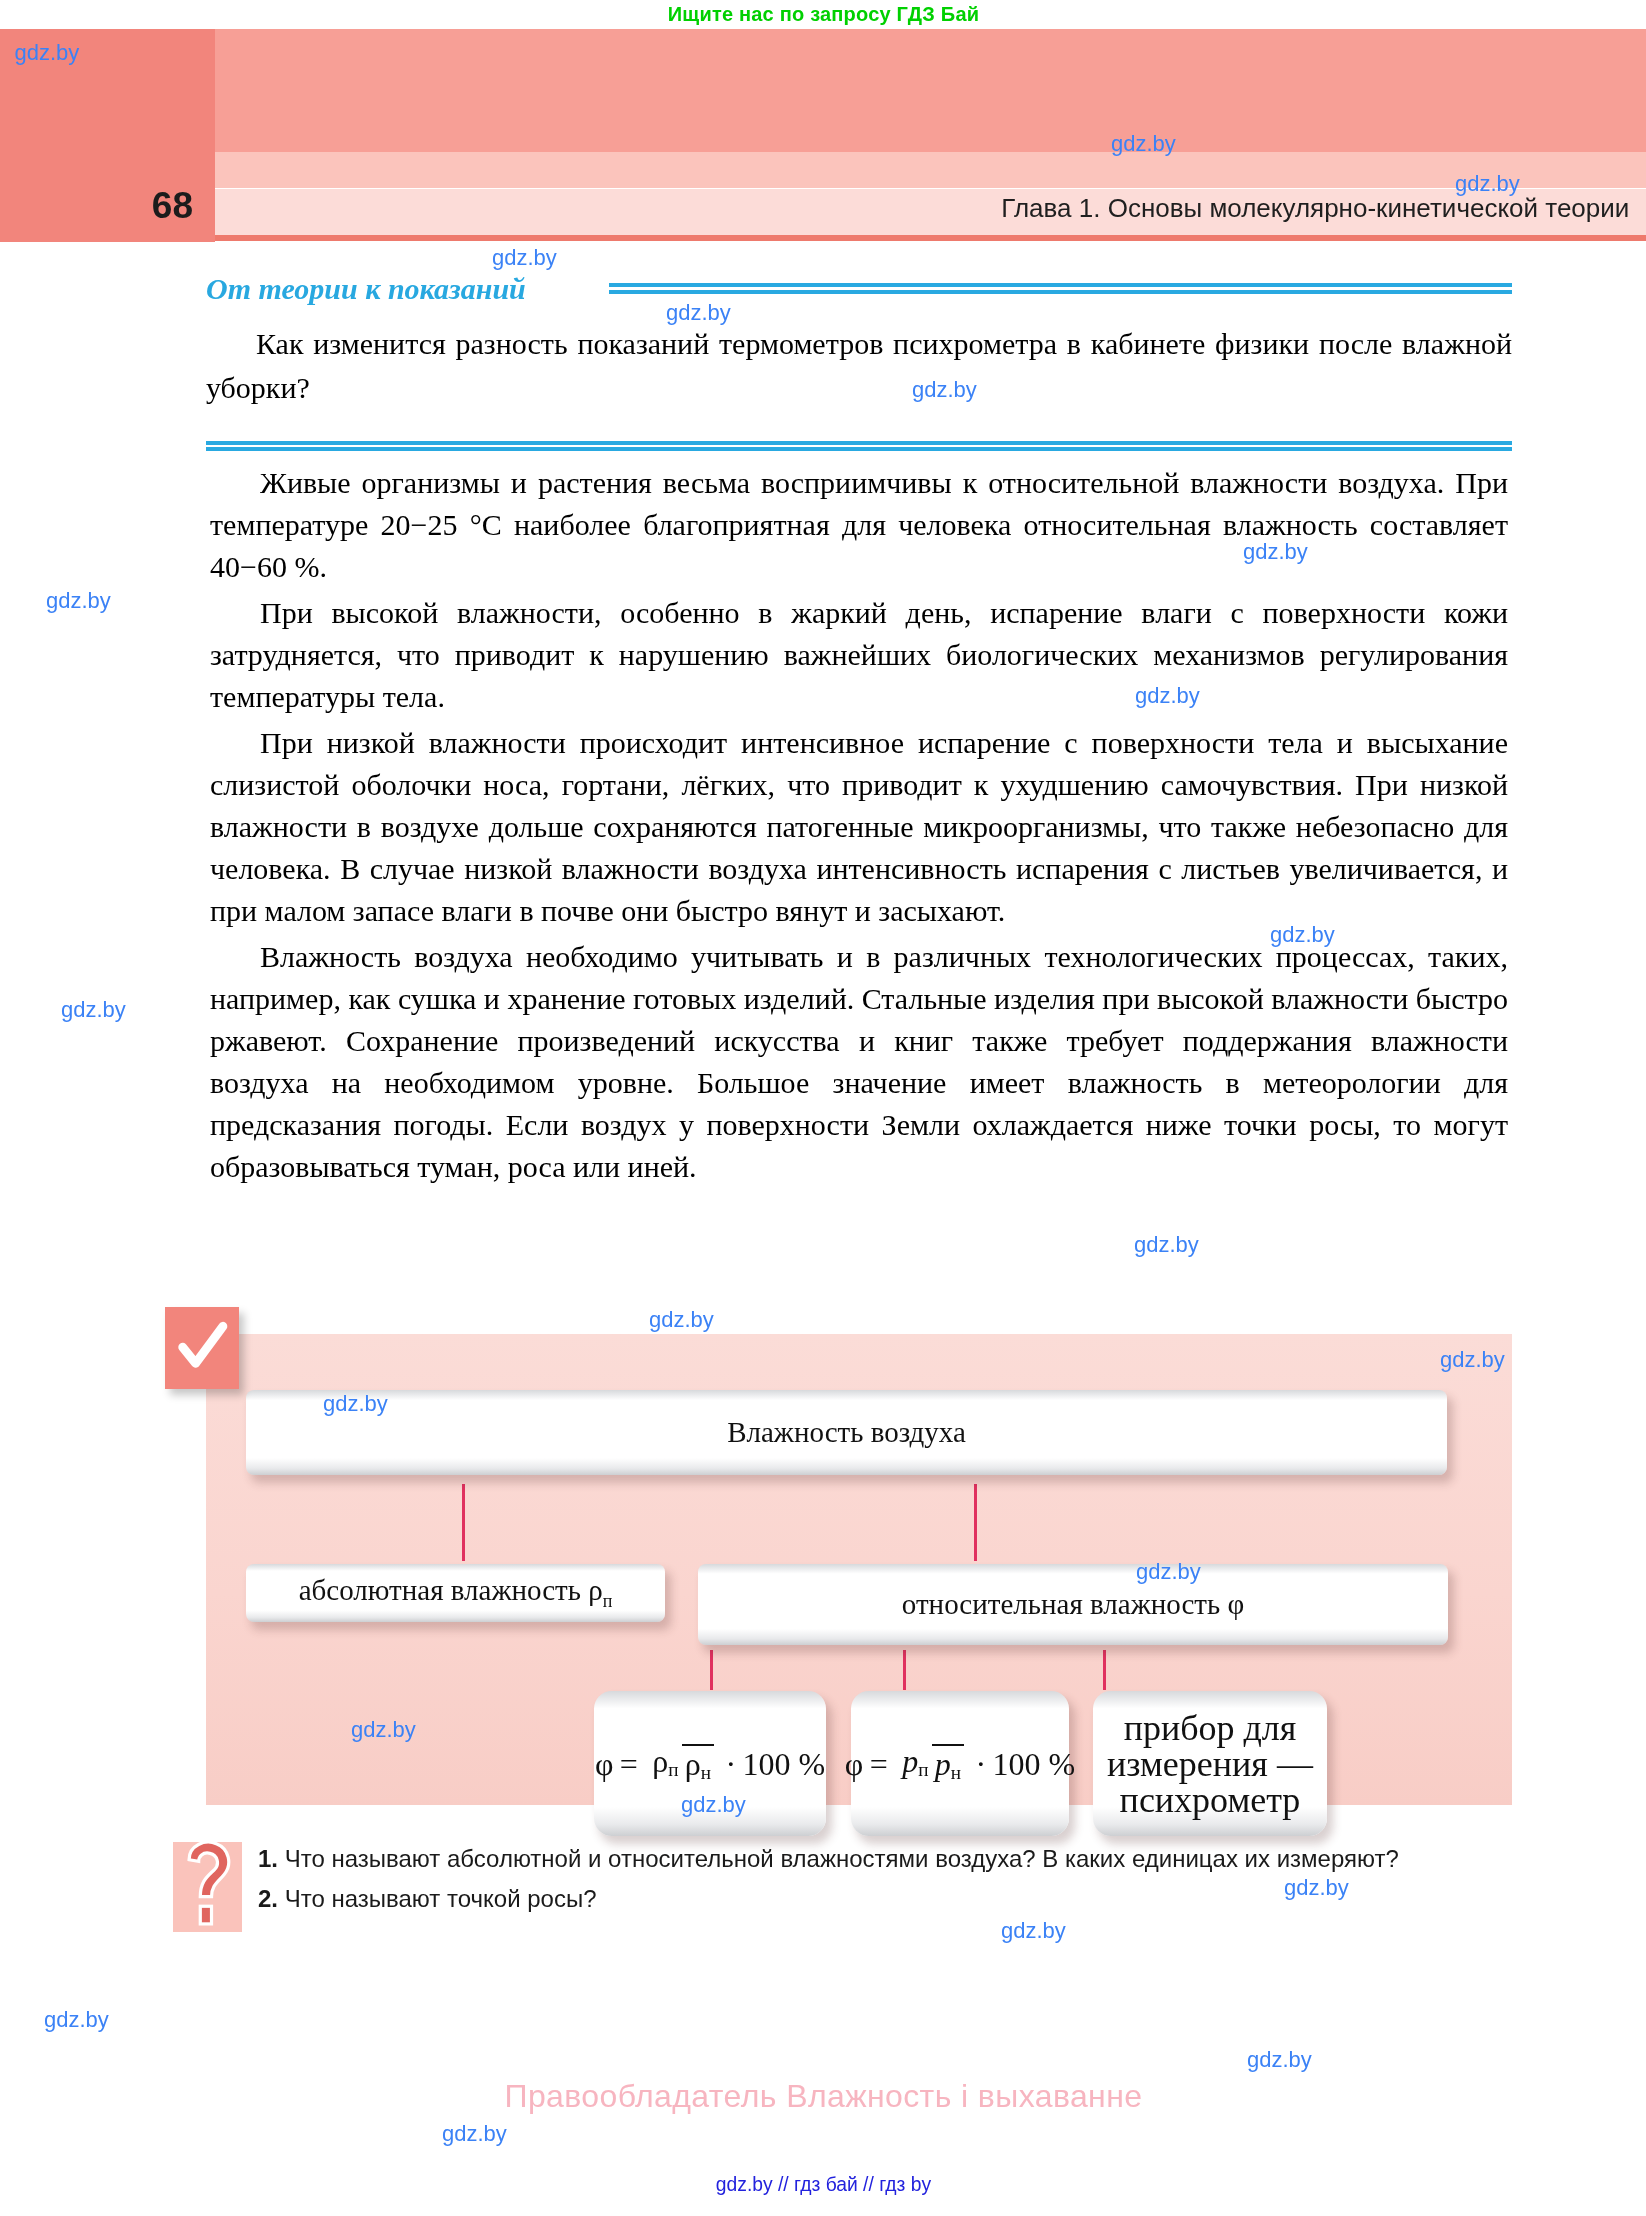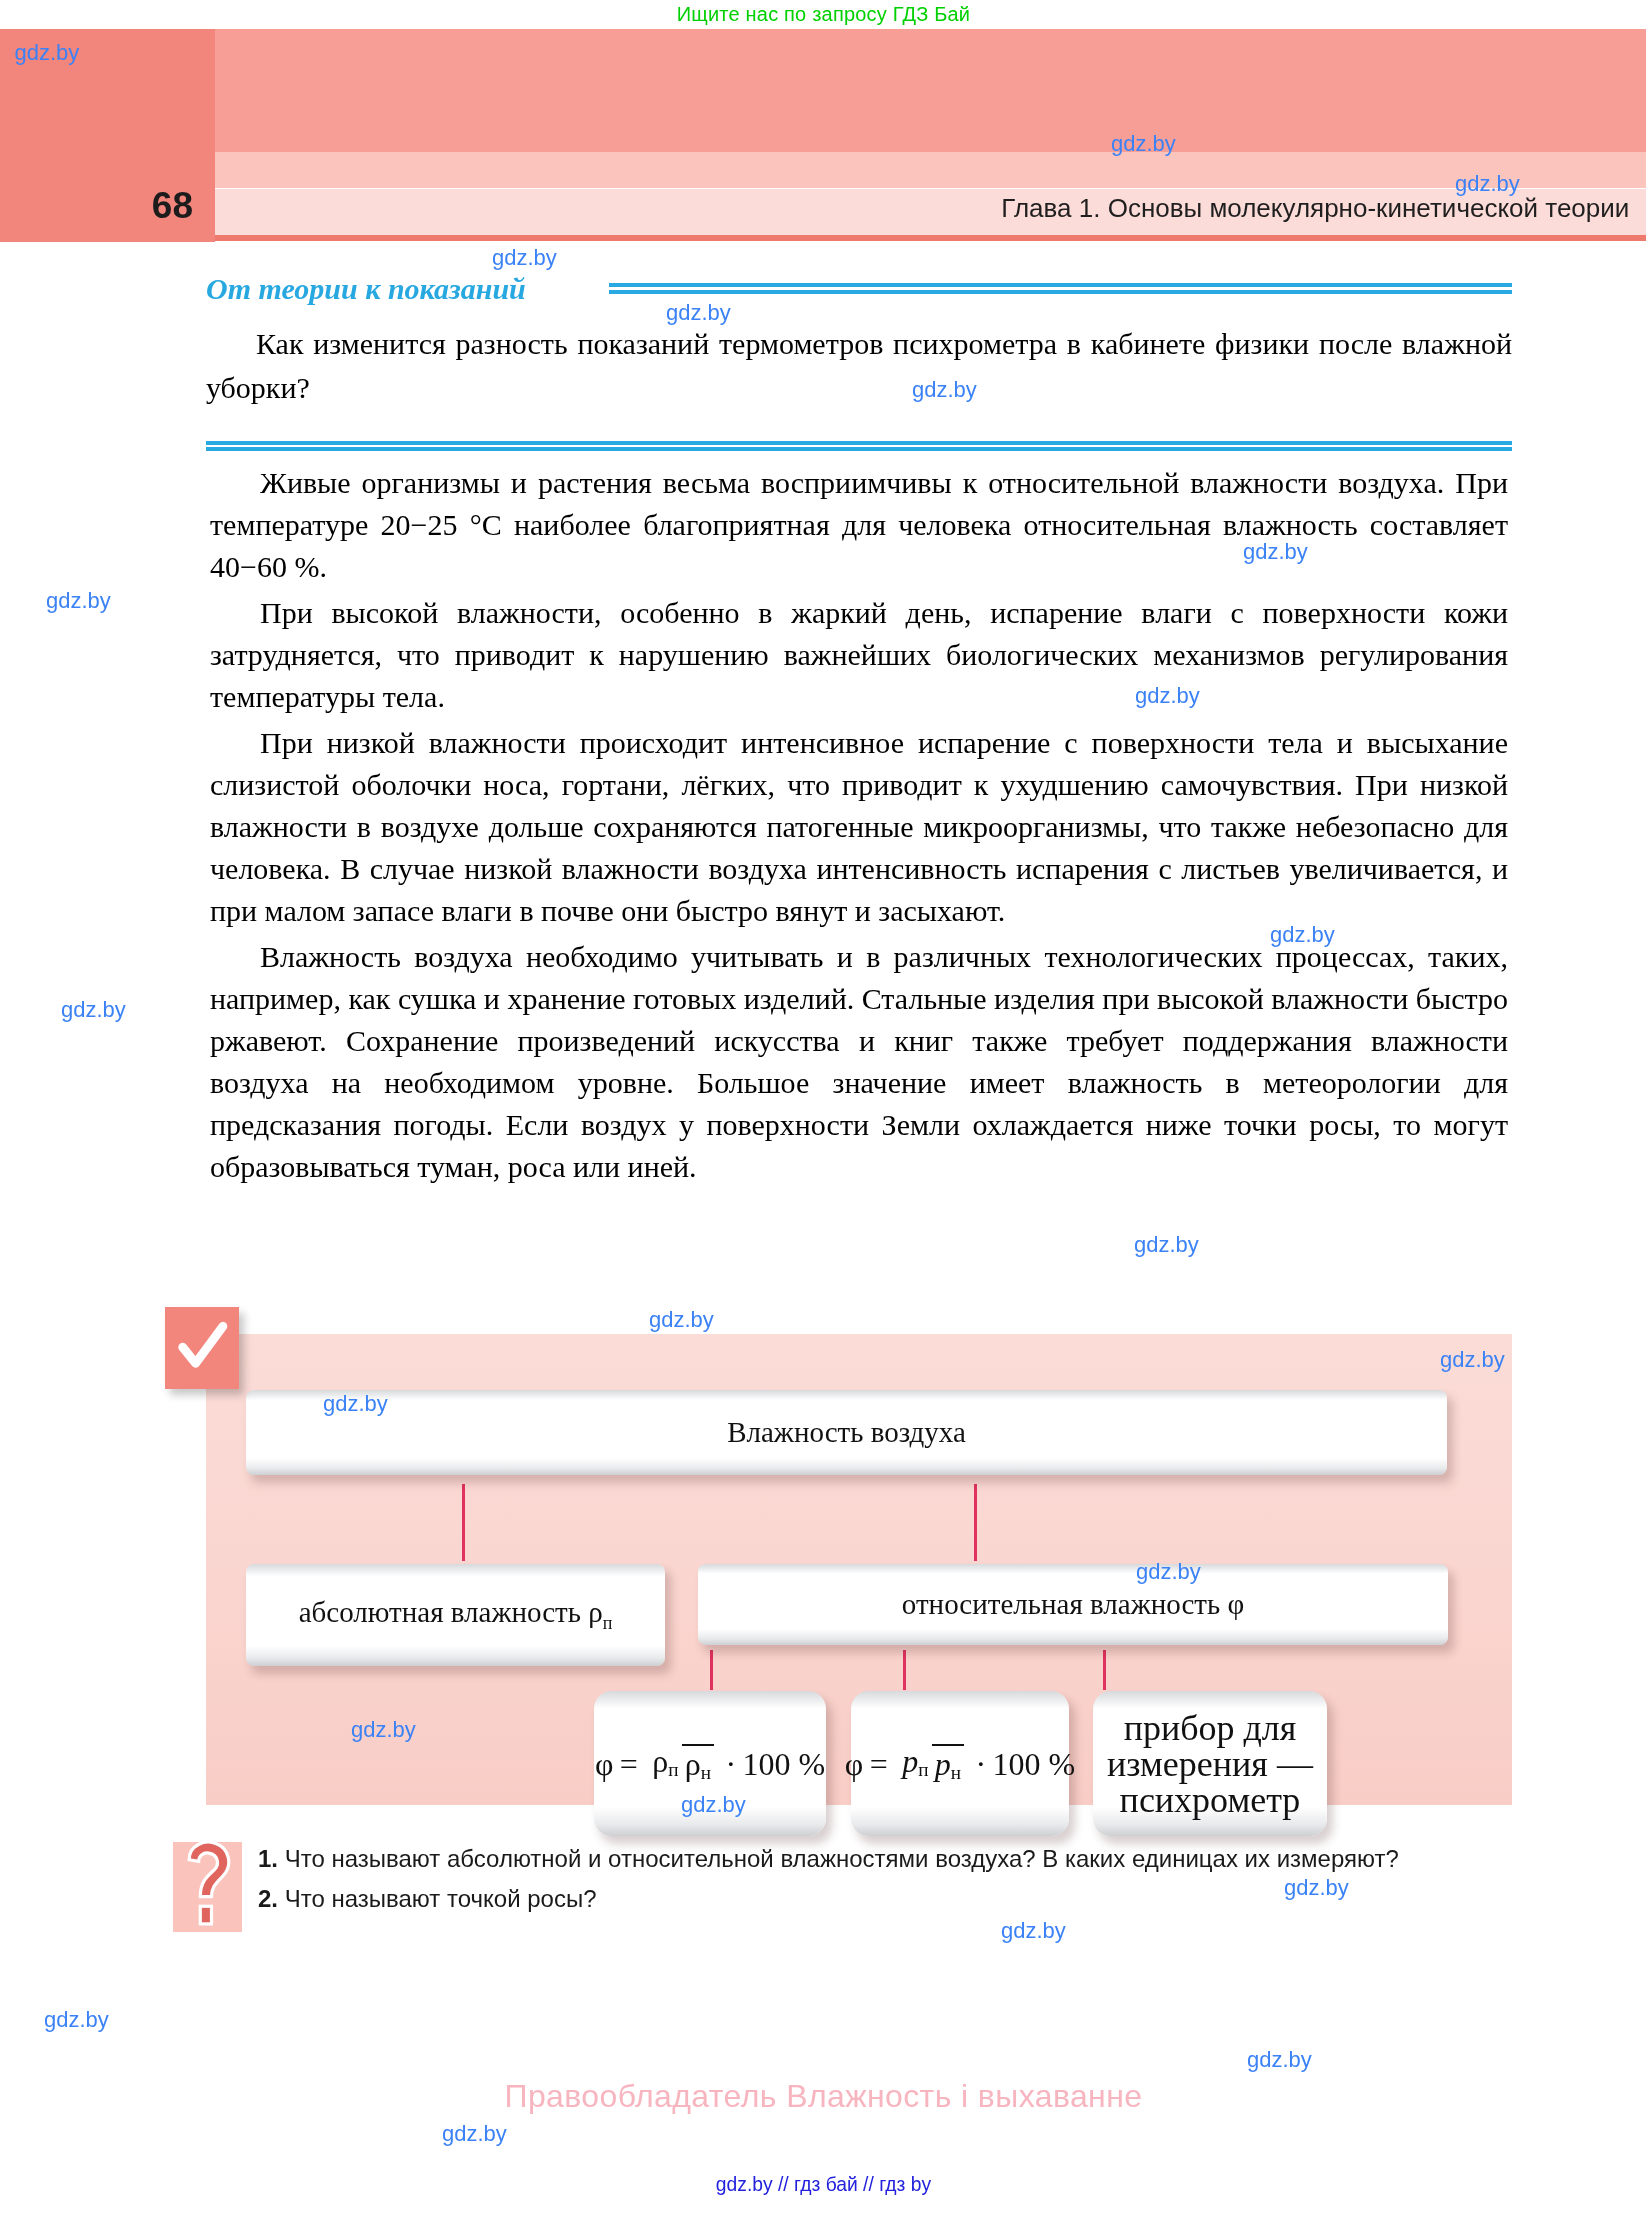--- a/index.html
+++ b/index.html
@@ -20,21 +20,21 @@
   .top-banner {
     position: absolute;
     top: 0;
     left: 0;
     width: 1647px;
     height: 29px;
     text-align: center;
     line-height: 29px;
     font-family: "Liberation Sans", sans-serif;
     font-size: 20px;
-    font-weight: 400;
+    font-weight: 700;
     color: #00d000;
     letter-spacing: 0.2px;
   }
 
   
   .header-band {
     position: absolute;
     top: 29px;
     left: 0;
     width: 1647px;
@@ -186,21 +186,21 @@
     align-items: center;
     justify-content: center;
     text-align: center;
     font-size: 29px;
     color: #111;
     box-sizing: border-box;
   }
   .sbox-rounded { border-radius: 17.7px; }
 
   .box-top    { left: 40px;  top: 56px;  width: 1201px; height: 85px; }
-  .box-abs    { left: 40px;  top: 230px; width: 419px;  height: 102px; }
+  .box-abs    { left: 40px;  top: 230px; width: 419px;  height: 58px; }
   .box-rel    { left: 492px; top: 230px; width: 750px;  height: 81px; }
   .box-f1     { left: 388px; top: 357px; width: 232px;  height: 145px; }
   .box-f2     { left: 645px; top: 357px; width: 218px;  height: 145px; }
   .box-f3     { left: 887px;top: 357px; width: 234px;  height: 145px; }
 
   .connector {
     position: absolute;
     width: 3.2px;
     background: #e0315f;
   }

